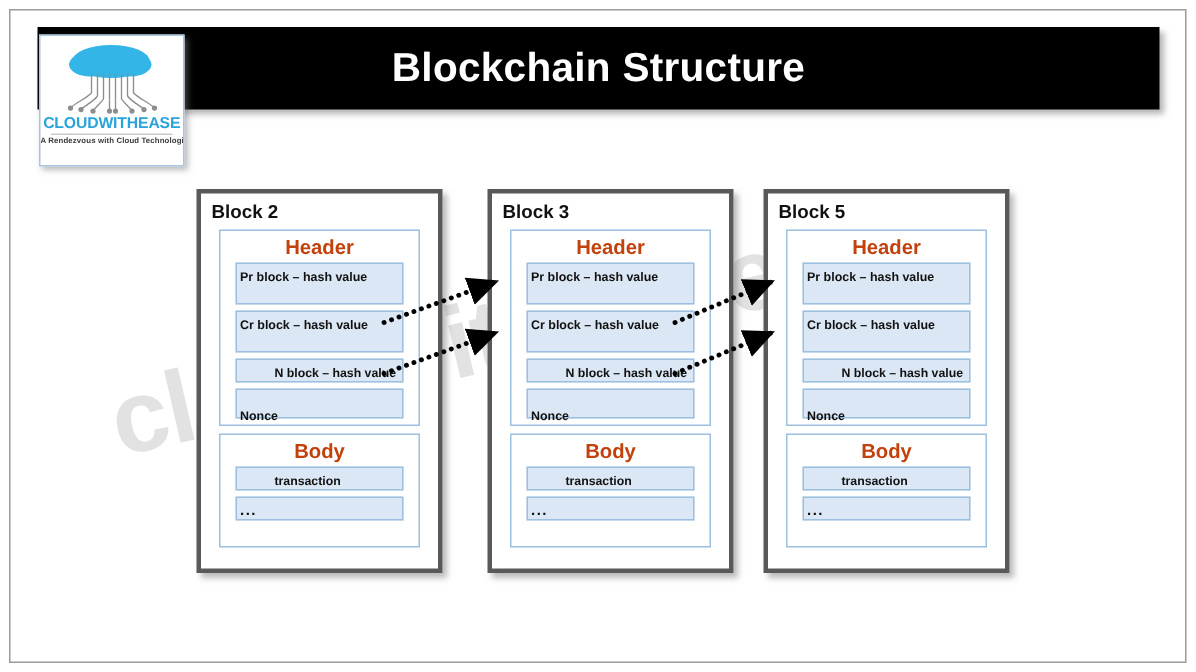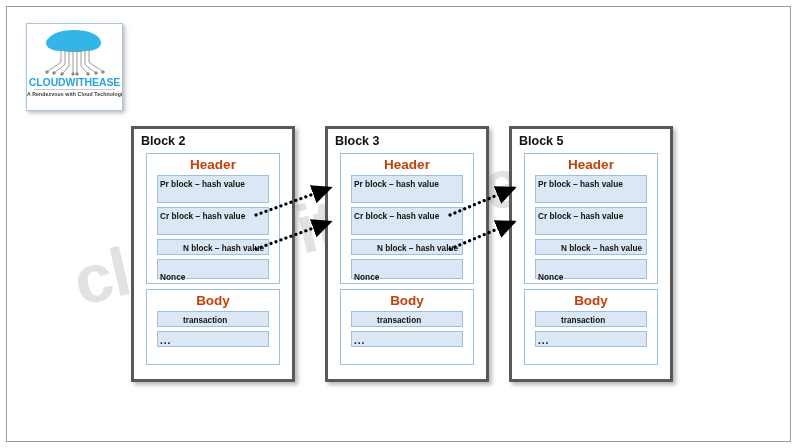--- a/index.html
+++ b/index.html
@@ -205,20 +205,23 @@
 </style>
 </head>
 <body>
 
 <div id="page">
 
   <div class="outer-frame"></div>
 
   <div class="watermark">cloudwithease.com</div>
 
+  <div class="title-bar">
+    <div class="title-text">Blockchain Structure</div>
+  </div>
 
   <div class="logo-box">
     <svg class="logo-art" viewBox="0 0 95 50">
       <ellipse cx="47" cy="15" rx="26" ry="11" fill="#34b5e8"></ellipse>
       <ellipse cx="33" cy="17" rx="14" ry="8" fill="#34b5e8"></ellipse>
       <ellipse cx="60" cy="17" rx="14" ry="8" fill="#34b5e8"></ellipse>
       <g stroke="#8d8d8d" stroke-width="0.9" fill="none">
         <line x1="34" y1="23" x2="34" y2="36"></line>
         <line x1="38" y1="23" x2="38" y2="38"></line>
         <line x1="42" y1="23" x2="42" y2="40"></line>

